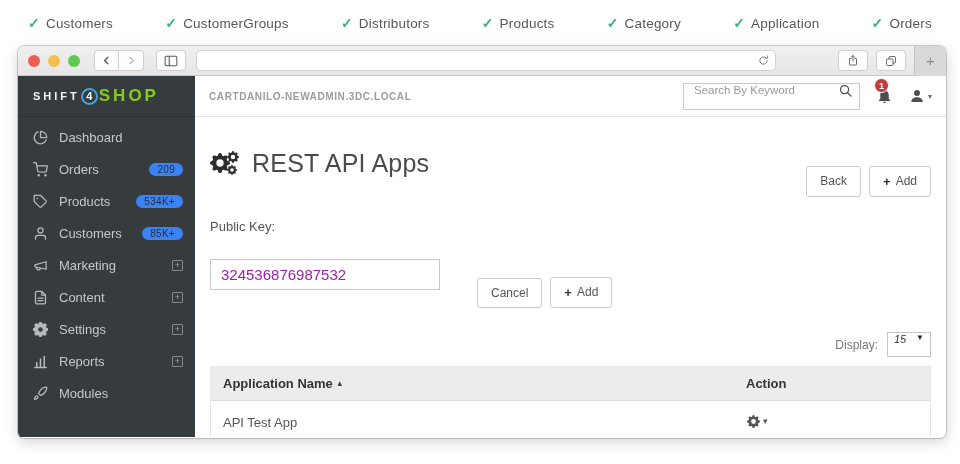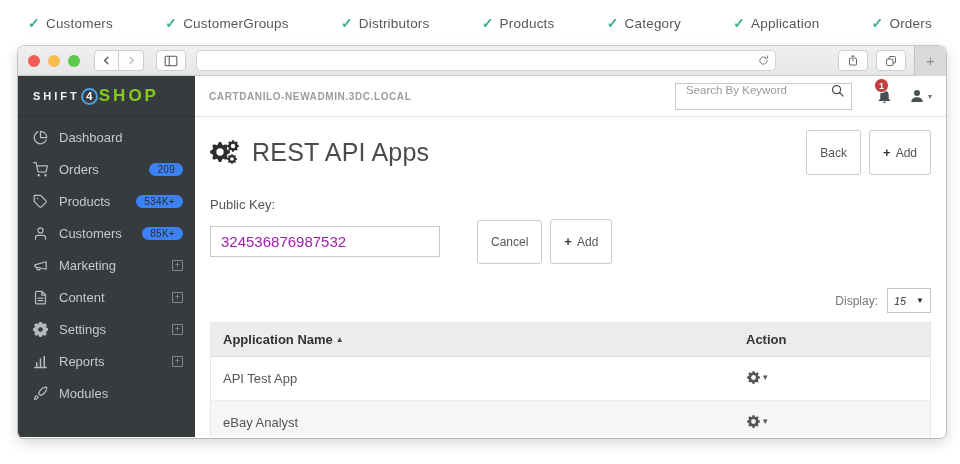--- a/index.html
+++ b/index.html
@@ -43,43 +43,43 @@
   .mitem .micon { width:16px; height:16px; margin-right:11px; display:flex; align-items:center; justify-content:center; }
   .mitem svg { stroke:#b6bcbd; }
   .badge { margin-left:auto; background:#3b82f6; color:#2b2f31; font-size:10px; font-weight:normal; padding:1px 8px; border-radius:9px; letter-spacing:.3px; }
   .expand { margin-left:auto; width:11px; height:11px; border:1px solid #85898a; color:#9da1a2; font-size:9px; line-height:9px; text-align:center; border-radius:1px; }
 
   
   .content { flex:1; background:#fff; display:flex; flex-direction:column; overflow:hidden; }
   .topbar { height:41px; border-bottom:1px solid #e4e4e4; display:flex; align-items:center; padding:0 14px; flex-shrink:0; }
   .breadcrumb { font-size:10px; font-weight:bold; color:#9c9c9c; letter-spacing:.6px; }
   .topbar-right { margin-left:auto; display:flex; align-items:center; }
-  .searchbox { width:177px; height:27px; border:1px solid #c9c9c9; display:flex; align-items:center; padding:0 6px 12px 10px; margin-right:24px; }
+  .searchbox { width:177px; height:27px; border:1px solid #c9c9c9; display:flex; align-items:center; padding:0 6px 12px 10px; margin-right:16px; }
   .searchbox input { flex:1; border:none; outline:none; font-size:11.5px; color:#555; background:transparent; width:10px; }
   .searchbox input::placeholder { color:#9a9a9a; }
   .bellwrap { position:relative; margin-right:16px; cursor:pointer; }
   .notif { position:absolute; top:-9px; left:-2px; background:#c13c3c; color:#fff; width:15px; height:15px; border-radius:50%; font-size:9px; font-weight:bold; display:flex; align-items:center; justify-content:center; border:1px solid #fff; }
   .userwrap { display:flex; align-items:center; cursor:pointer; color:#4a4f52; }
   .userwrap .caret { font-size:8px; margin-left:3px; color:#6a6f72; }
 
   .body { padding:13px 15px; flex:1; overflow:hidden; }
   .titlerow { display:flex; align-items:center; margin-bottom:22px; }
   .cogs { margin-right:12px; position:relative; width:30px; height:26px; }
   .pagetitle { font-size:25px; color:#4b4b4b; font-weight:400; letter-spacing:.2px; }
   .titlebtns { margin-left:auto; display:flex; gap:8px; }
-  .btn { background:#fff; border:1px solid #ccc; border-radius:3px; color:#555; font-size:12px; padding:14px 13px; cursor:pointer; display:flex; align-items:center; font-family:"Liberation Sans",sans-serif; }
+  .btn { background:#fff; border:1px solid #ccc; border-radius:3px; color:#555; font-size:12px; padding:7px 13px; cursor:pointer; display:flex; font-family:"Liberation Sans",sans-serif;margin-top:36px; }
   .btn .plus { font-weight:bold; font-size:13px; margin-right:5px; color:#333; }
 
   .fieldlabel { font-size:13px; color:#555; margin-bottom:7px; }
   .formrow { display:flex; align-items:center; }
   .keyinput { width:230px; height:31px; border:1px solid #c9c9c9; font-size:15px; color:#a21caf; padding:0 10px; outline:none; margin-right:37px; font-family:"Liberation Sans",sans-serif; }
 
   .displayrow { display:flex; align-items:center; justify-content:flex-end; margin:24px 0 9px; }
   .displaylabel { font-size:12px; color:#777; margin-right:9px; }
-  .select { width:44px; height:25px; border:1px solid #c6c6c6; background:#fff; display:flex; align-items:center; justify-content:space-between; padding:0 6px; font-size:11px; color:#333; cursor:pointer;font-style:italic; }
+  .select { width:44px; height:25px; border:1px solid #c6c6c6; background:#fff; display:flex; justify-content:space-between; padding:0 6px; font-size:11px; color:#333; cursor:pointer;font-style:italic; }
   .select .caret { font-size:8px; color:#222; }
 
   .table { border:1px solid #e7e7e7; border-bottom:none; }
   .thead { display:grid; grid-template-columns:1fr 196px; background:#ececec; border-bottom:1px solid #dcdcdc; }
   .th { padding:9px 12px; font-size:13px; font-weight:bold; color:#333; }
   .sortcaret { font-size:8px; color:#444; margin-left:3px; vertical-align:2px; }
   .trow { display:grid; grid-template-columns:1fr 196px; align-items:center; height:44px; border-bottom:1px solid #ededed; }
   .trow.alt { background:#f6f6f7; }
   .td { padding:0 12px; font-size:13px; color:#555; }
   .actionbtn { display:inline-flex; align-items:center; cursor:pointer; margin-left:1px; }

